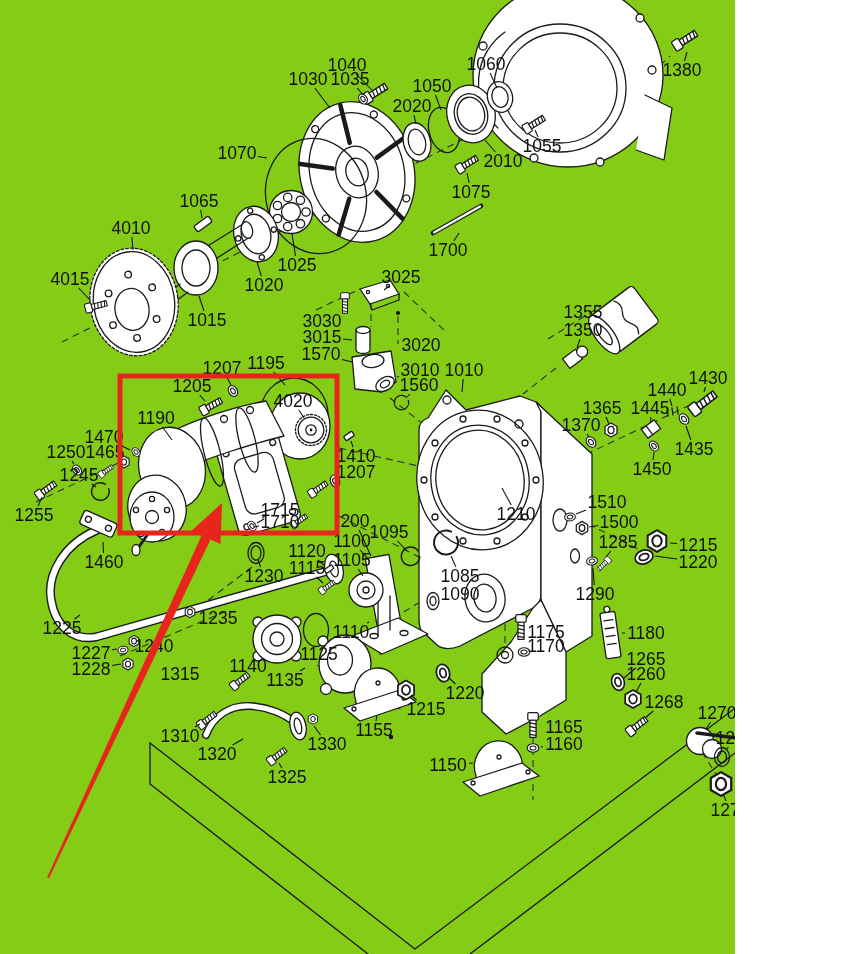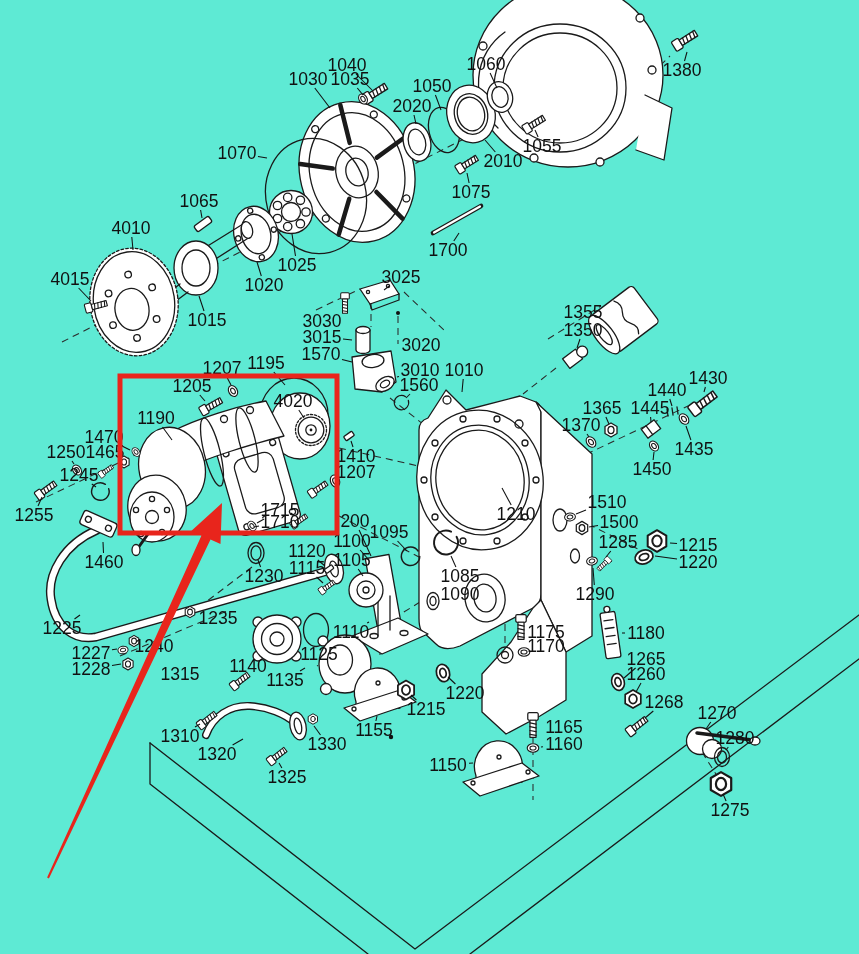--- a/index.html
+++ b/index.html
@@ -1,16 +1,16 @@
 <!DOCTYPE html>
 <html><head>
 <meta charset="utf-8">
 <style>
   html,body{margin:0;padding:0;background:#fff;}
-  #stage{position:relative;width:859px;height:954px;background:#5eead4;overflow:hidden;}
+  #stage{position:relative;width:735px;height:954px;background:#84cc16;overflow:hidden;}
   svg{display:block;}
   .art{fill:none;stroke:#1a1a1a;stroke-width:1.3;stroke-linecap:round;stroke-linejoin:round;}
   .w{fill:#ffffff;stroke:#1a1a1a;stroke-width:1.3;}
   .dash{fill:none;stroke:#2a2a2a;stroke-width:1.05;stroke-dasharray:7 5;}
   .lbl{font:17.5px "Liberation Sans",sans-serif;fill:#111;stroke:none;}
   .leader{stroke:#111;stroke-width:1.05;fill:none;}
 </style>
 </head>
 <body>
 

